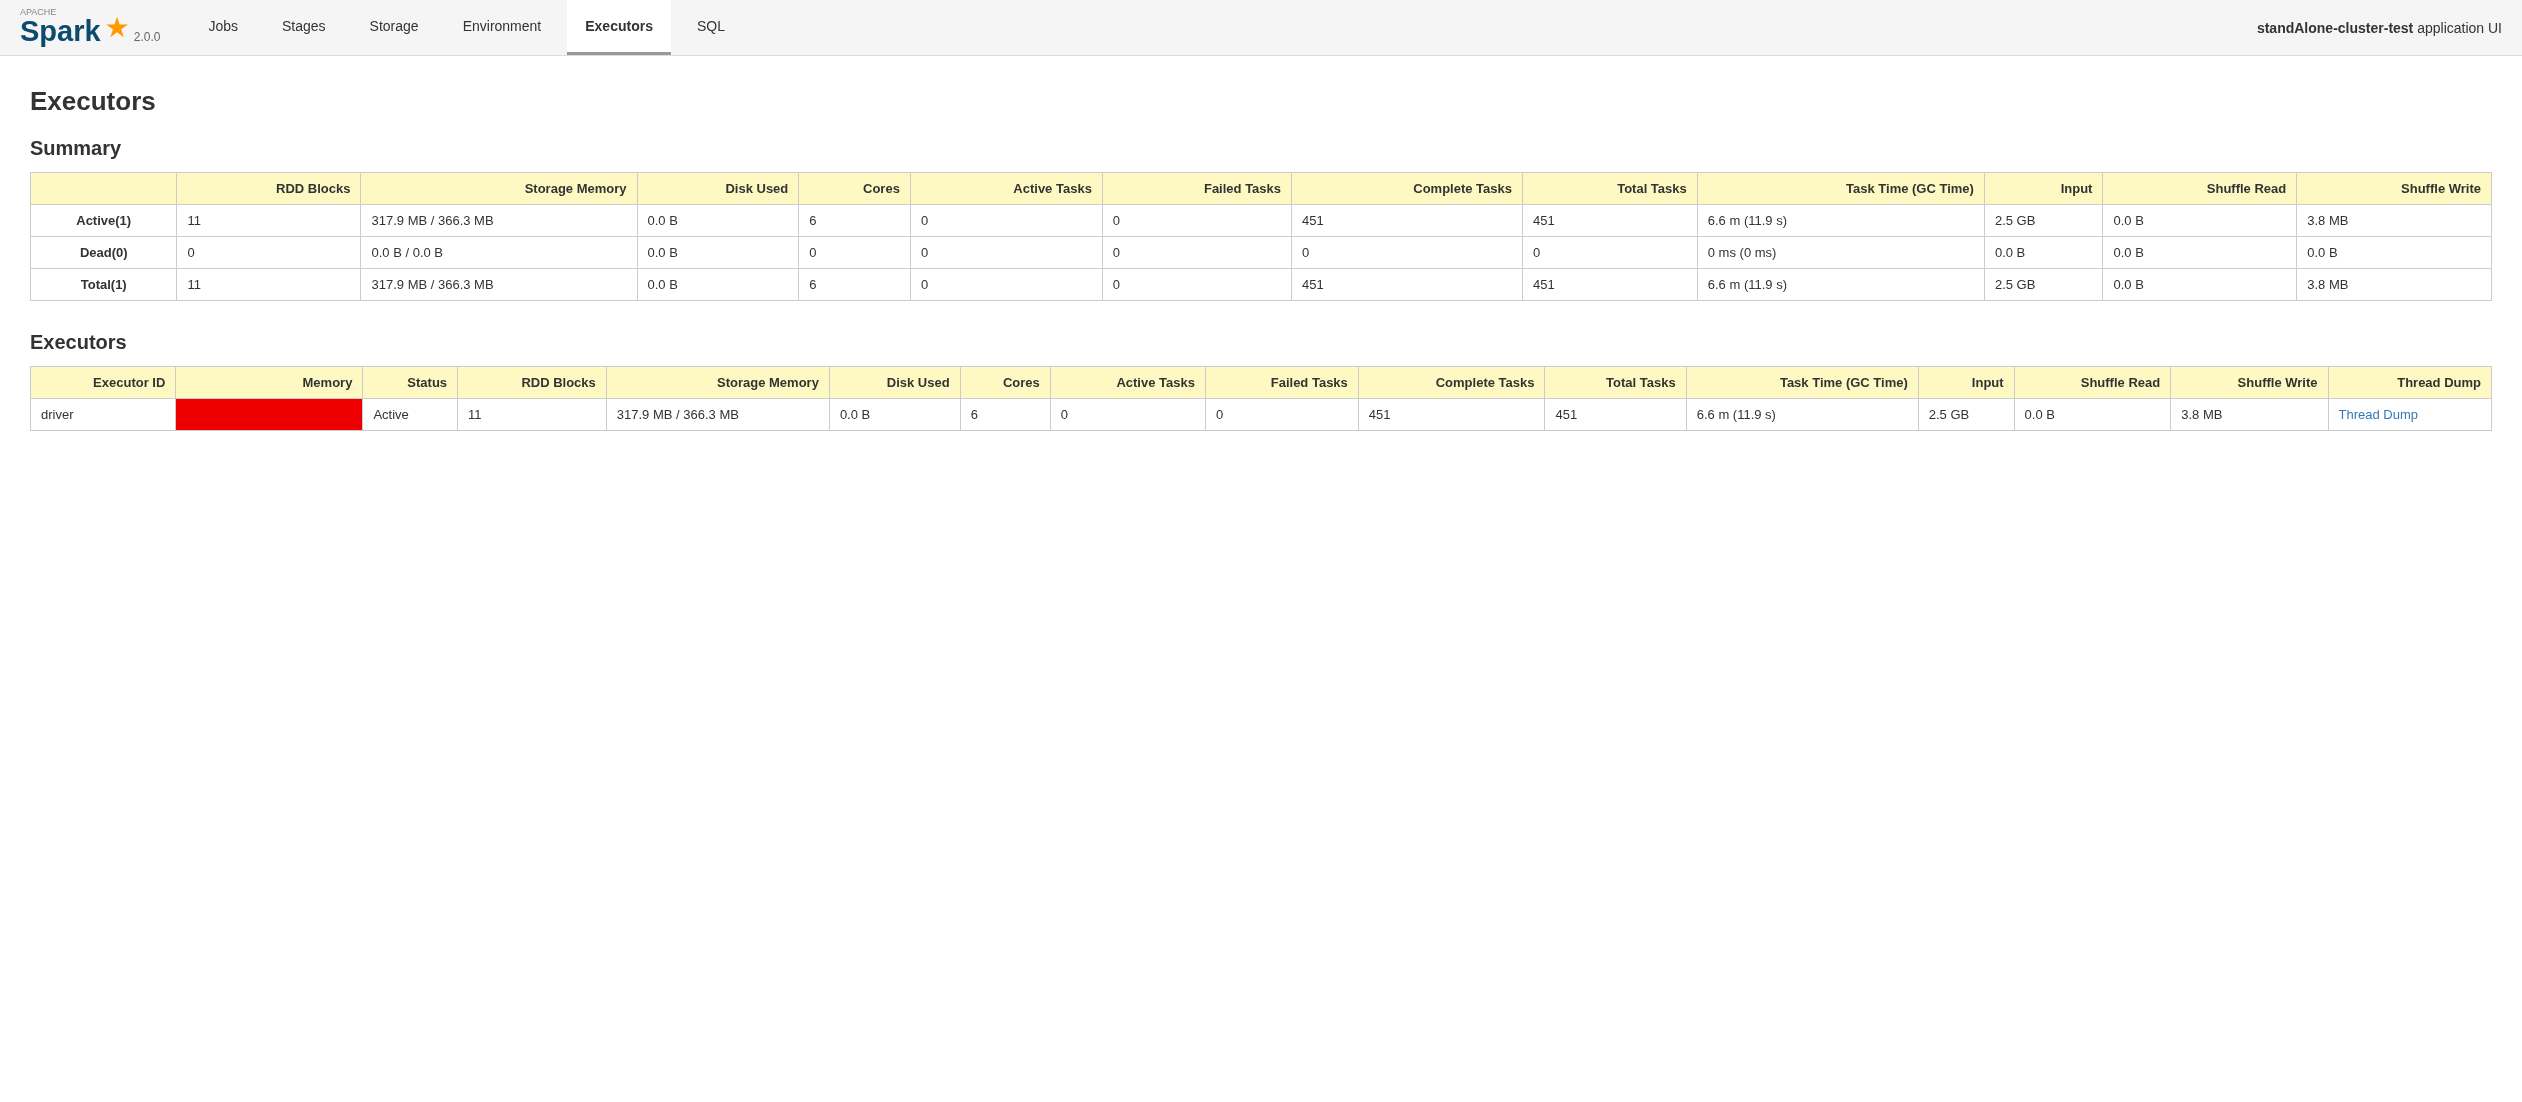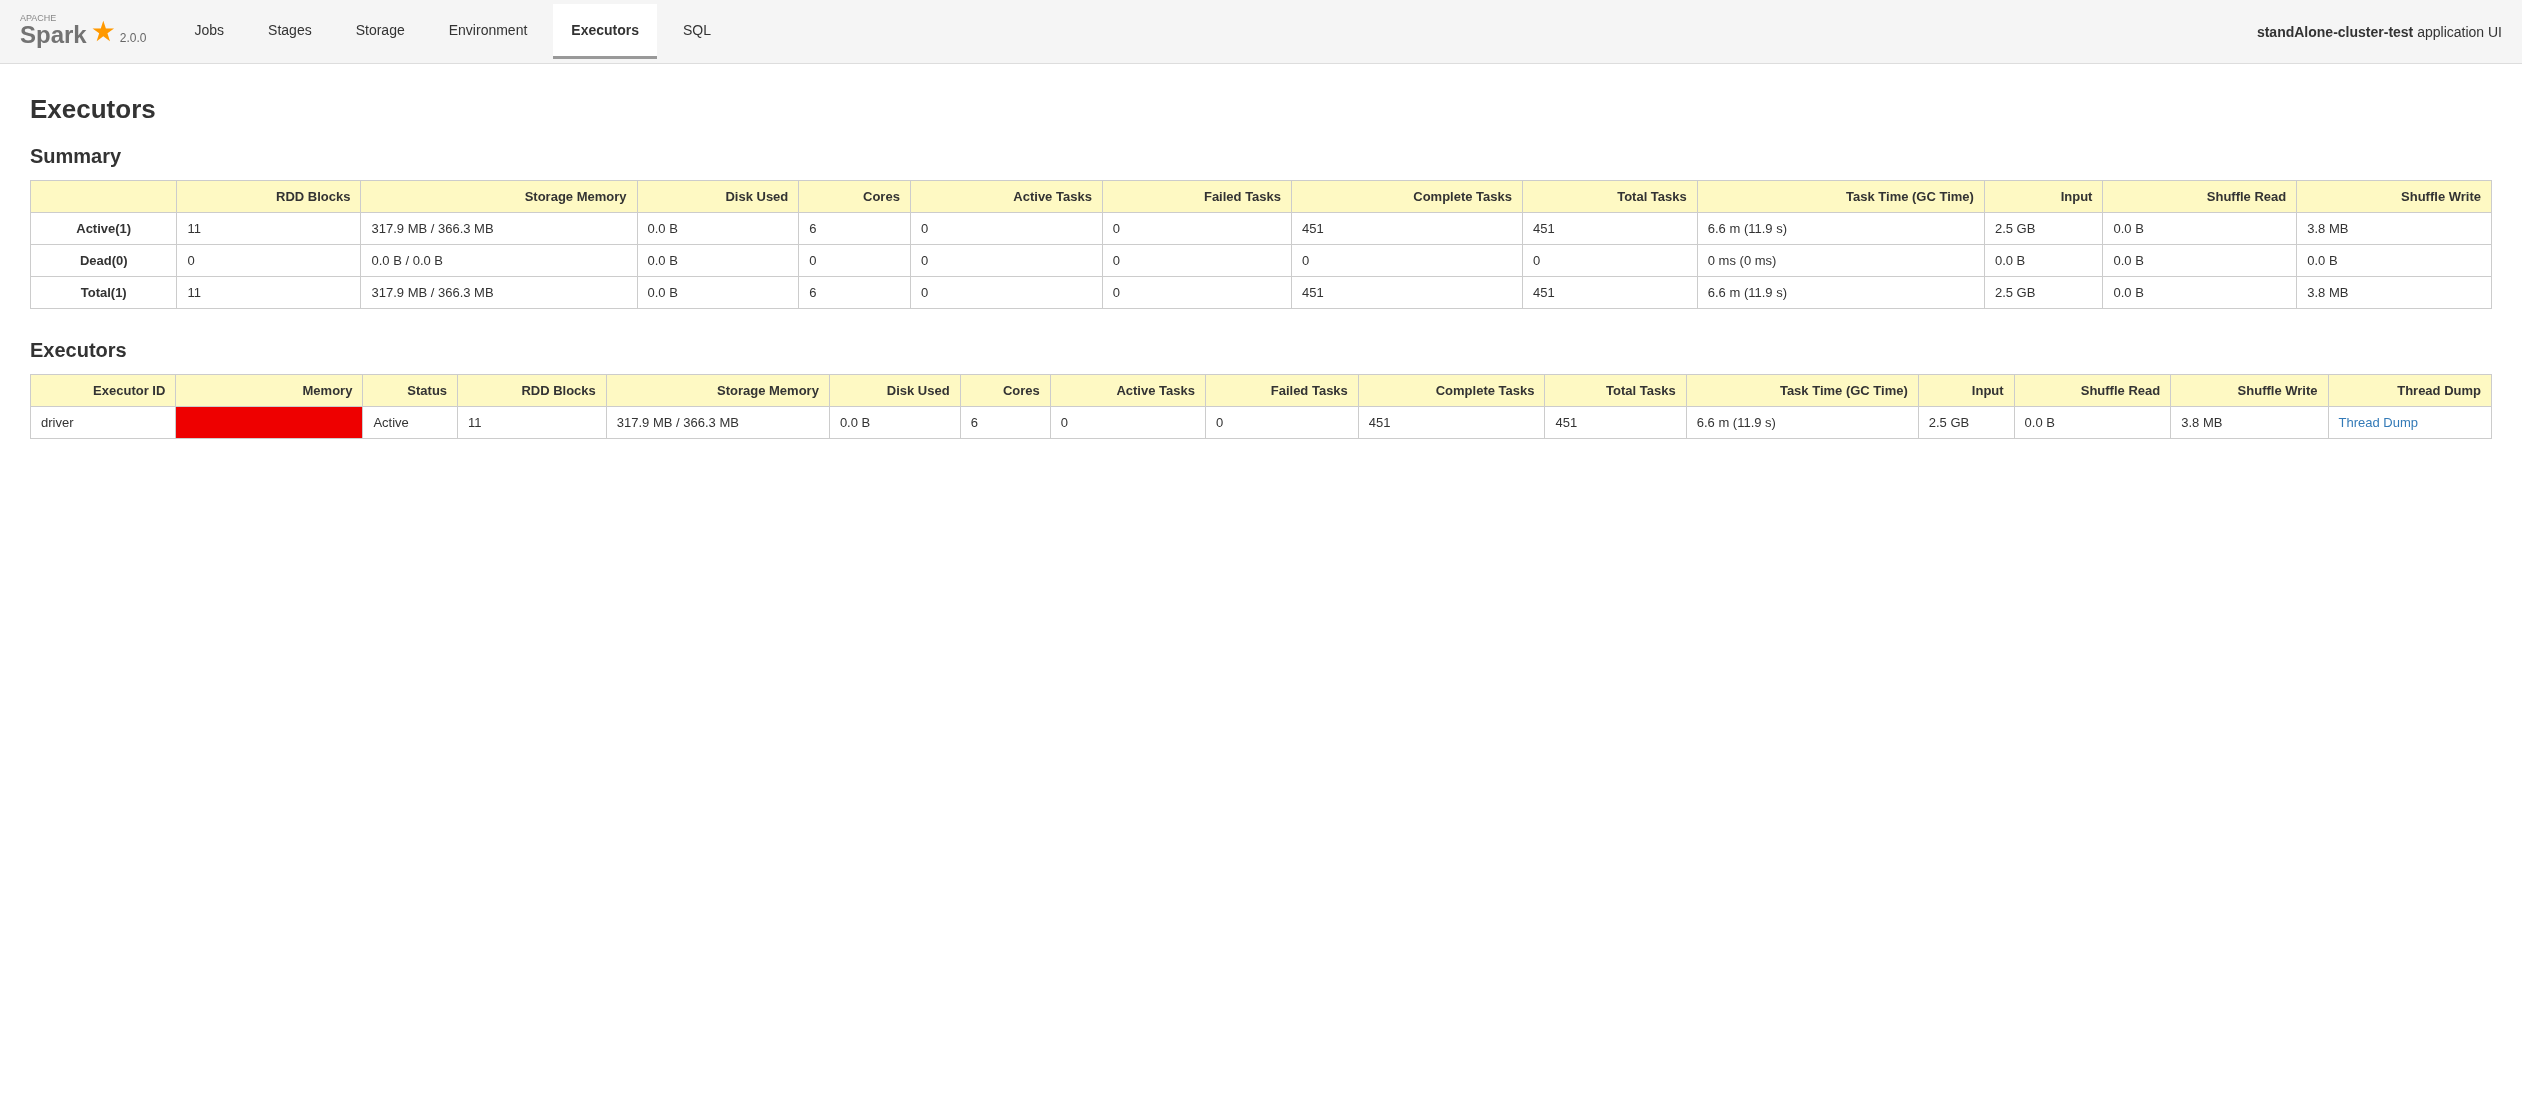--- a/index.html
+++ b/index.html
@@ -5,41 +5,41 @@
     * { box-sizing: border-box; margin: 0; padding: 0; }
     body { font-family: Arial, Helvetica, sans-serif; font-size: 14px; color: #333; background: #fff; }
 
     
     .navbar {
       display: flex;
       align-items: center;
       background: #f5f5f5;
       border-bottom: 1px solid #ddd;
       padding: 0 20px;
-      height: 64px;
+      height: 56px;
     }
     .navbar-brand {
       display: flex;
       align-items: center;
       margin-right: 30px;
     }
     .spark-logo {
       display: flex;
       align-items: center;
       gap: 4px;
     }
     .spark-star {
       color: #f90;
       font-size: 28px;
       line-height: 1;
     }
     .spark-text {
-      font-size: 24px;
-      font-weight: bold;
-      color: #737373;
+      font-size: 29px;
+      font-weight: bold;
+      color: #0c4a6e;
     }
     .spark-apache {
       font-size: 9px;
       color: #888;
       display: block;
       line-height: 1;
       margin-bottom: -2px;
     }
     .spark-version {
       font-size: 12px;

